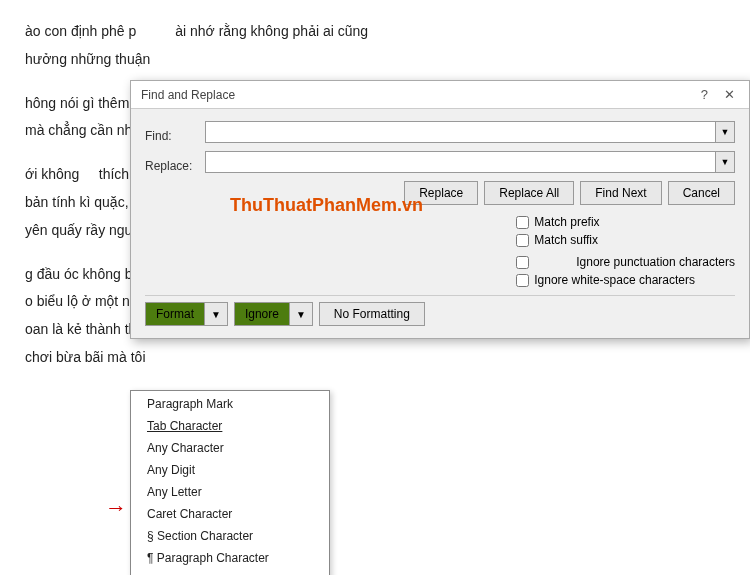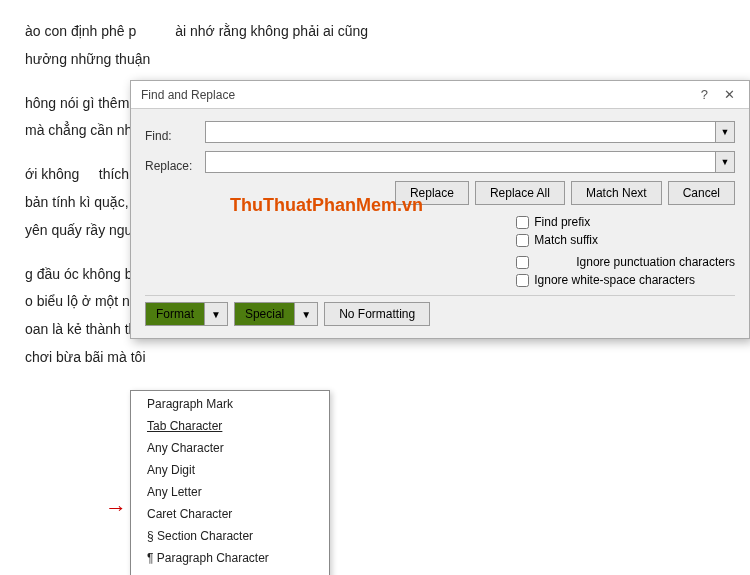--- a/index.html
+++ b/index.html
@@ -285,32 +285,32 @@
       <span class="dialog-label">Replace:</span>
       <div class="input-with-dropdown">
         <input type="text" class="dialog-input" value="" style="flex: 1 1 0%; height: 22px; border-top: 1px solid rgb(153, 153, 153); border-bottom: 1px solid rgb(153, 153, 153); border-left: 1px solid rgb(153, 153, 153); border-image: initial; border-right: none; padding: 2px 4px; font-size: 12px;">
         <div class="dropdown-arrow-btn">▼</div>
       </div>
     </div>
 
     <div class="btn-row">
       <button class="btn">Replace</button>
       <button class="btn">Replace All</button>
-      <button class="btn">Match Next</button>
+      <button class="btn">Find Next</button>
       <button class="btn">Cancel</button>
     </div>
 
     <div class="checkbox-section">
       <div class="checkbox-col">
         
       </div>
       <div class="checkbox-col" style="margin-left:auto;">
         <div class="checkbox-row">
           <input type="checkbox" style="">
-          <span>Find prefix</span>
+          <span>Match prefix</span>
         </div>
         <div class="checkbox-row">
           <input type="checkbox" style="">
           <span>Match suffix</span>
         </div>
         <div class="checkbox-row" style="margin-top:4px;gap:47px;">
           <input type="checkbox" style="">
           <span>Ignore punctuation characters</span>
         </div>
         <div class="checkbox-row">
@@ -319,21 +319,21 @@
         </div>
       </div>
     </div>
 
     <div class="bottom-row">
       <div class="btn-with-arrow">
         <button class="btn-main-part">Format</button>
         <button class="btn-arrow-part">▼</button>
       </div>
       <div class="btn-with-arrow">
-        <button class="btn-main-part">Special</button>
+        <button class="btn-main-part">Ignore</button>
         <button class="btn-arrow-part">▼</button>
       </div>
       <button class="btn">No Formatting</button>
     </div>
   </div>
 </div>
 
 <div class="dropdown-menu">
   <div class="menu-item">Paragraph Mark</div>
   <div class="menu-item underline">Tab Character</div>

